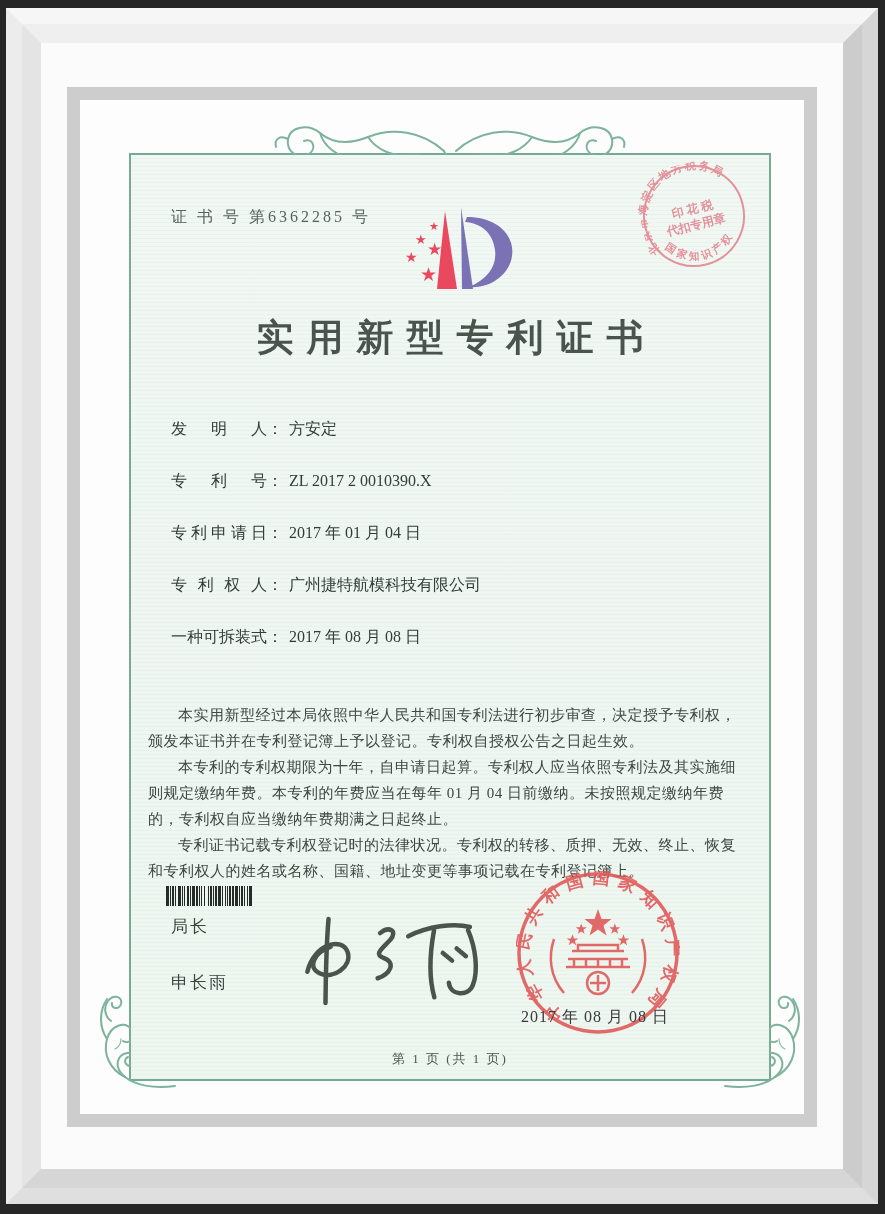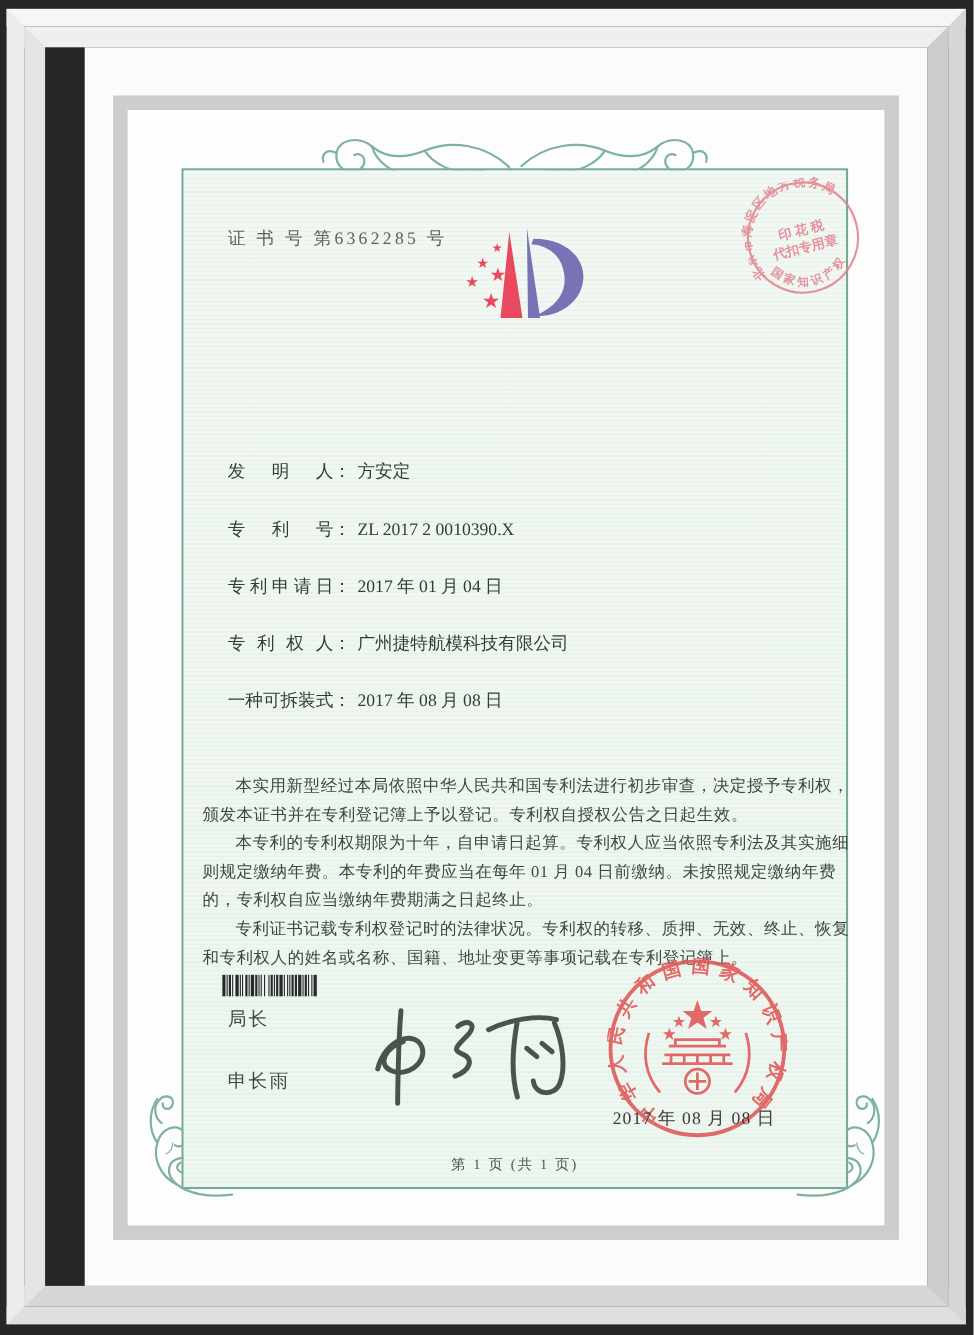--- a/index.html
+++ b/index.html
@@ -14,21 +14,21 @@
     border:16px solid;
     border-color:#f6f6f6 #d6d6d6 #dfdfdf #ececec;
   }
   .bevel2{
     position:absolute;inset:0;
     border:19px solid;
     border-color:#efefef #cccccc #d6d6d6 #e4e4e4;
   }
   .mat{
     position:absolute;inset:0;background:#fbfbfb;
-    padding:44px 26px 42px 26px;box-sizing:border-box;margin-left:36px;
+    padding:44px 26px 42px 26px;box-sizing:border-box;
   }
   .gray-band{
     width:100%;height:100%;box-sizing:border-box;
     border:13px solid #cdcdcd;background:#cdcdcd;
   }
   .paper{
     width:100%;height:100%;box-sizing:border-box;
     background:#fcfdfc;
     padding:53px 33px 33px 49px;
     position:relative;
@@ -166,20 +166,21 @@
                   <polygon points="76,14 88,96 77,96" fill="#7a72b5"></polygon>
                   <path d="M82,24 C114,24 130,44 127,63 C124,84 102,96 84,94 C104,85 112,72 110,57 C108,40 96,30 80,29 Z" fill="#7a72b5"></path>
                 </svg>
                 <span class="star" style="left:44px;top:28px;font-size:11px">★</span>
                 <span class="star" style="left:30px;top:40px;font-size:13px">★</span>
                 <span class="star" style="left:42px;top:48px;font-size:17px">★</span>
                 <span class="star" style="left:20px;top:58px;font-size:14px">★</span>
                 <span class="star" style="left:35px;top:72px;font-size:19px">★</span>
               </div>
 
+              <div class="cert-title">实用新型专利证书</div>
 
               <div class="fields">
                 <div class="field-row">
                   <span class="flabel">发明人</span><span class="fcolon">：</span><span>方安定</span>
                 </div>
                 <div class="field-row">
                   <span class="flabel">专利号</span><span class="fcolon">：</span><span>ZL 2017 2 0010390.X</span>
                 </div>
                 <div class="field-row">
                   <span class="flabel">专利申请日</span><span class="fcolon">：</span><span>2017 年 01 月 04 日</span>

